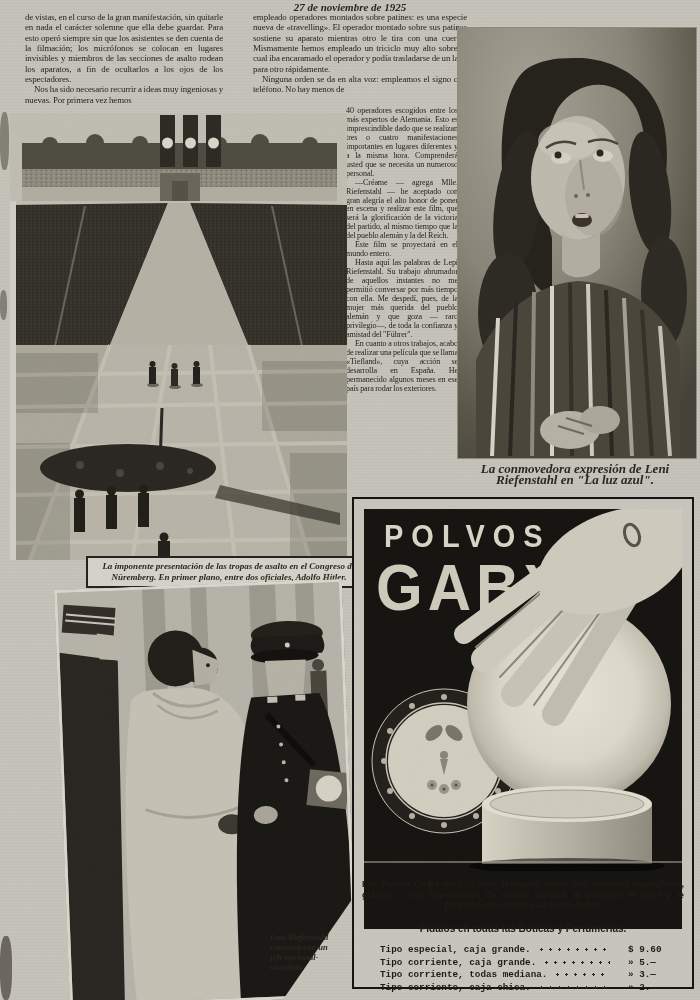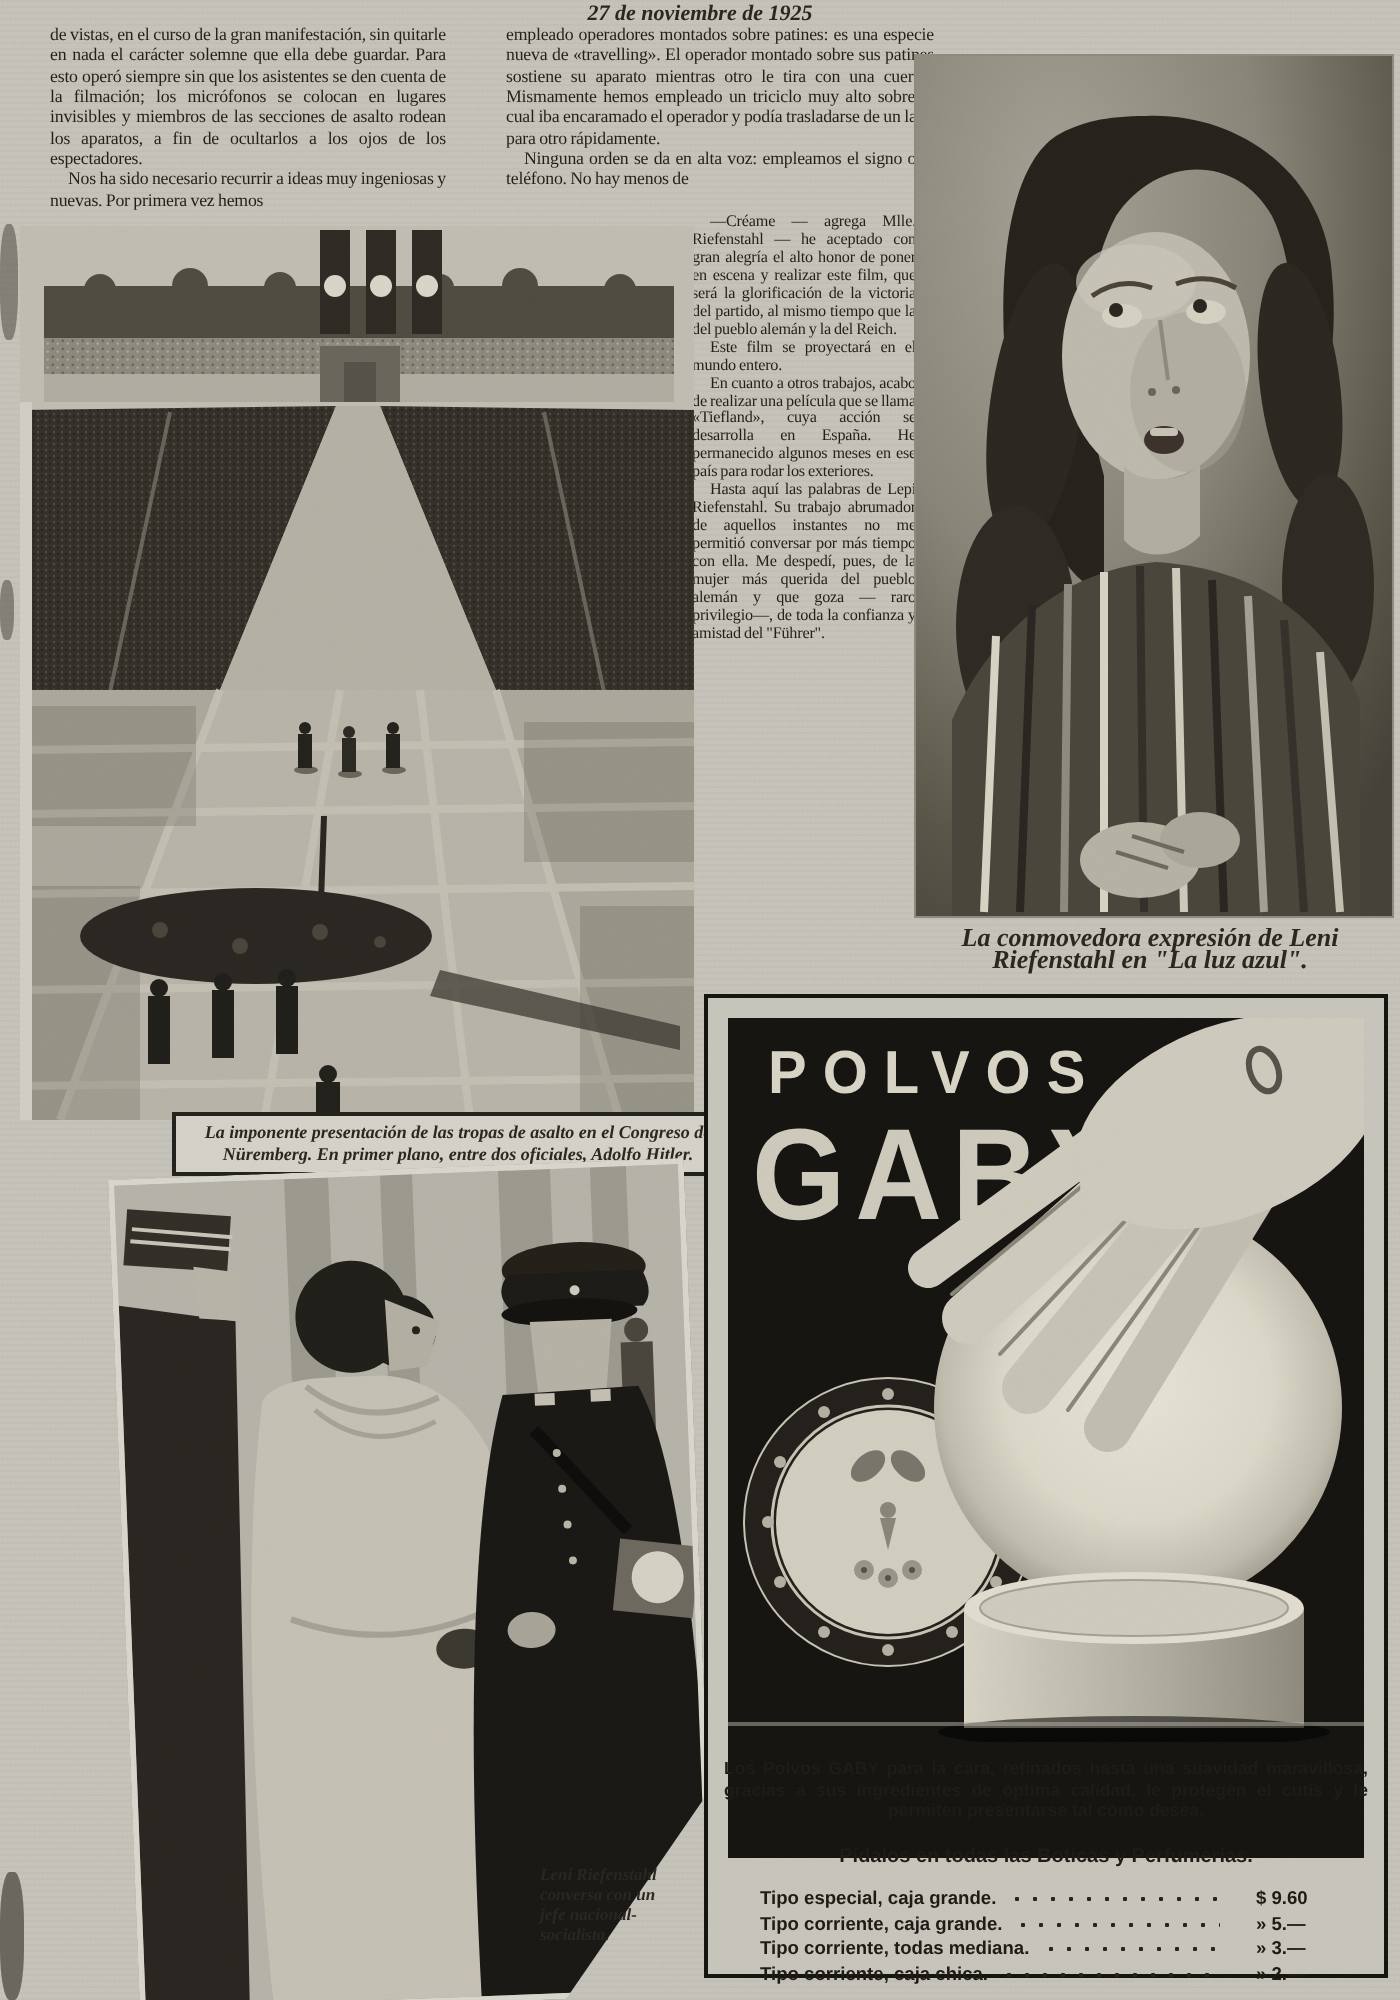--- a/index.html
+++ b/index.html
@@ -72,21 +72,21 @@
     font-family:"Liberation Sans", sans-serif;font-weight:bold;font-size:8.8px;line-height:10.6px;
     text-align:justify;text-align-last:center;color:#1e1b16;
   }
   .ad-cta{
     position:absolute;left:8px;top:424px;width:322px;text-align:center;
     font-family:"Liberation Sans", sans-serif;font-weight:bold;font-size:10px;color:#1e1b16;
   }
   .price-list{position:absolute;left:26px;top:444px;width:292px;}
   .price-row{
     display:flex;align-items:baseline;
-    font-family:Liberation Sans, sans-serif;font-weight:bold;font-size:9.3px;line-height:11.5px;color:#1e1b16;
+    font-family:Liberation Mono, monospace;font-weight:bold;font-size:9.3px;line-height:11.5px;color:#1e1b16;
   }
   .dots{
     flex:1;height:9px;margin:0 6px;
     background-image:radial-gradient(circle,#26231f 1px, transparent 1.25px);
     background-size:9px 3px;background-repeat:repeat-x;background-position:left bottom 1px;
   }
   .p-val{min-width:44px;text-align:left;margin-left:12px;}
   
   .smudge{background:#4d4a41;opacity:.55;border-radius:40%;}
   .grain{left:0;top:0;width:700px;height:1000px;pointer-events:none;opacity:.5;}
@@ -98,24 +98,25 @@
 
 <div class="abs col col1">
   <p>de vistas, en el curso de la gran manifestación, sin quitarle en nada el carácter solemne que ella debe guardar. Para esto operó siempre sin que los asistentes se den cuenta de la filmación; los micrófonos se colocan en lugares invisibles y miembros de las secciones de asalto rodean los aparatos, a fin de ocultarlos a los ojos de los espectadores.</p>
   <p class="indent">Nos ha sido necesario recurrir a ideas muy ingeniosas y nuevas. Por primera vez hemos</p>
 </div>
 <div class="abs col col2a">
   <p>empleado operadores montados sobre patines: es una especie nueva de «travelling». El operador montado sobre sus patines sostiene su aparato mientras otro le tira con una cuerda. Mismamente hemos empleado un triciclo muy alto sobre el cual iba encaramado el operador y podía trasladarse de un lado para otro rápidamente.</p>
   <p class="indent">Ninguna orden se da en alta voz: empleamos el signo o el teléfono. No hay menos de</p>
 </div>
 <div class="abs col col2b">
+  <p>40 operadores escogidos entre los más expertos de Alemania. Esto es imprescindible dado que se realizan tres o cuatro manifestaciones importantes en lugares diferentes y a la misma hora. Comprenderá usted que se necesita un numeroso personal.</p>
   <p class="indent">—Créame — agrega Mlle. Riefenstahl — he aceptado con gran alegría el alto honor de poner en escena y realizar este film, que será la glorificación de la victoria del partido, al mismo tiempo que la del pueblo alemán y la del Reich.</p>
   <p class="indent">Este film se proyectará en el mundo entero.</p>
+  <p class="indent">Hasta aquí las palabras de Lepi Riefenstahl. Su trabajo abrumador de aquellos instantes no me permitió conversar por más tiempo con ella. Me despedí, pues, de la mujer más querida del pueblo alemán y que goza — raro privilegio—, de toda la confianza y amistad del "Führer".</p>
   <p class="indent">En cuanto a otros trabajos, acabo de realizar una película que se llama «Tiefland», cuya acción se desarrolla en España. He permanecido algunos meses en ese país para rodar los exteriores.</p>
-  <p class="indent">Hasta aquí las palabras de Lepi Riefenstahl. Su trabajo abrumador de aquellos instantes no me permitió conversar por más tiempo con ella. Me despedí, pues, de la mujer más querida del pueblo alemán y que goza — raro privilegio—, de toda la confianza y amistad del "Führer".</p>
 </div>
 
 <div class="abs rally">
   <svg class="photo" width="337" height="447" viewBox="0 0 337 447" xmlns="http://www.w3.org/2000/svg">
     <defs>
       <pattern id="crowdTex" width="4" height="3" patternUnits="userSpaceOnUse">
         <rect width="4" height="3" fill="#34312a"></rect>
         <circle cx="1" cy="1" r=".6" fill="#4c4940"></circle>
         <circle cx="3" cy="2" r=".5" fill="#23211d"></circle>
       </pattern>

